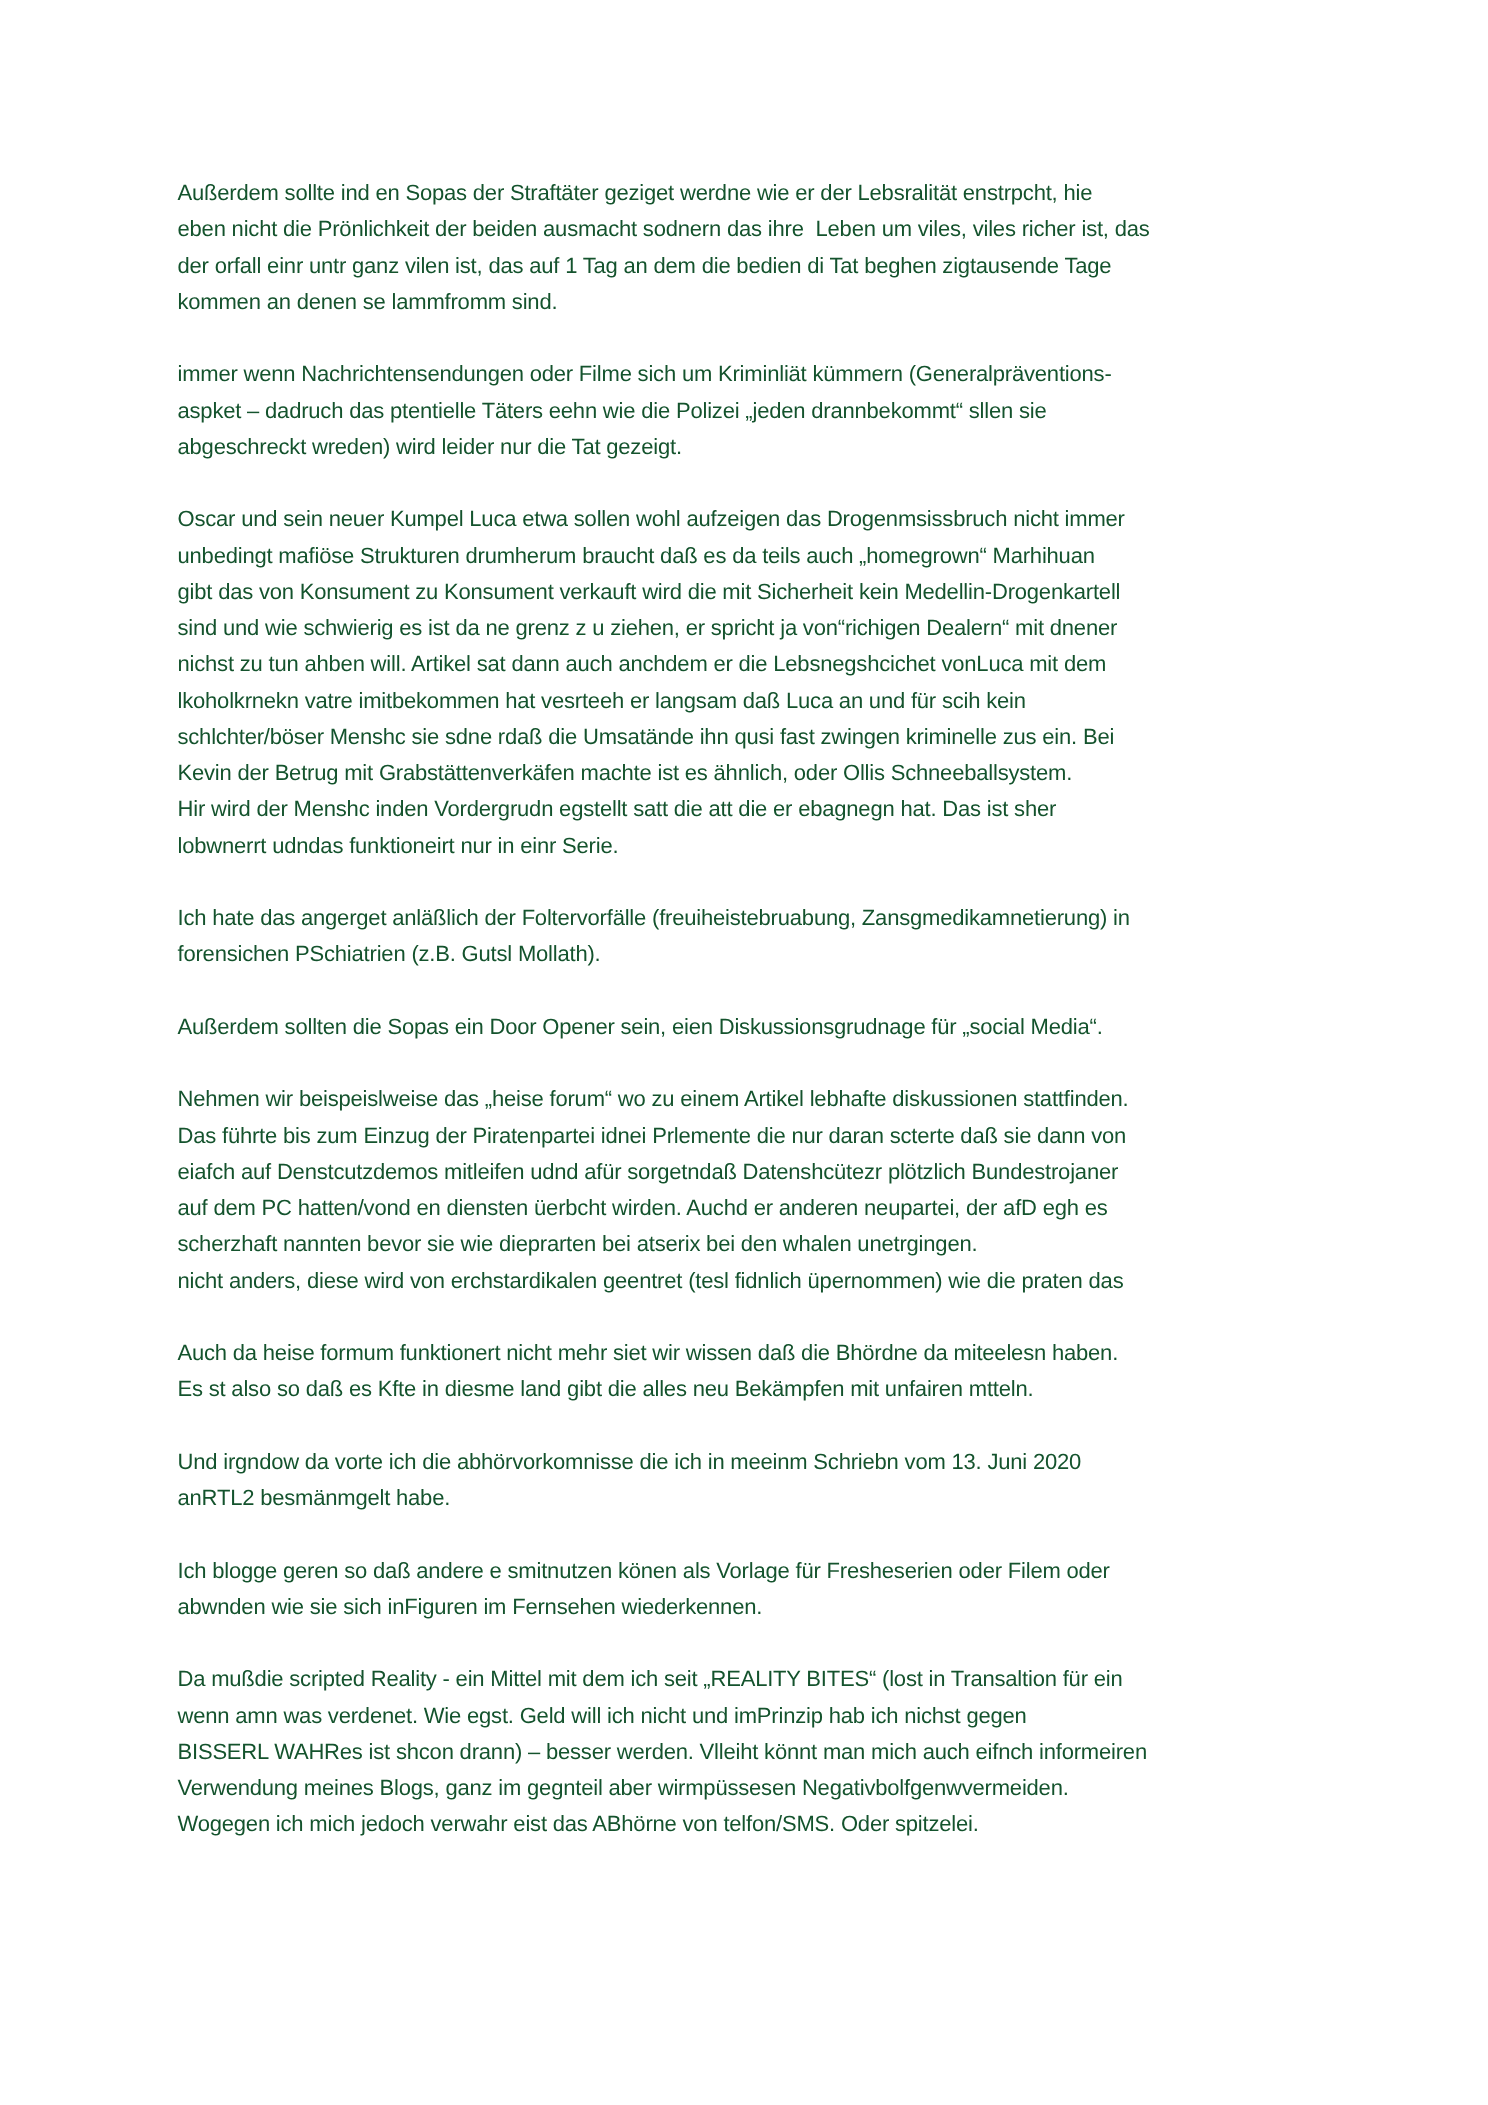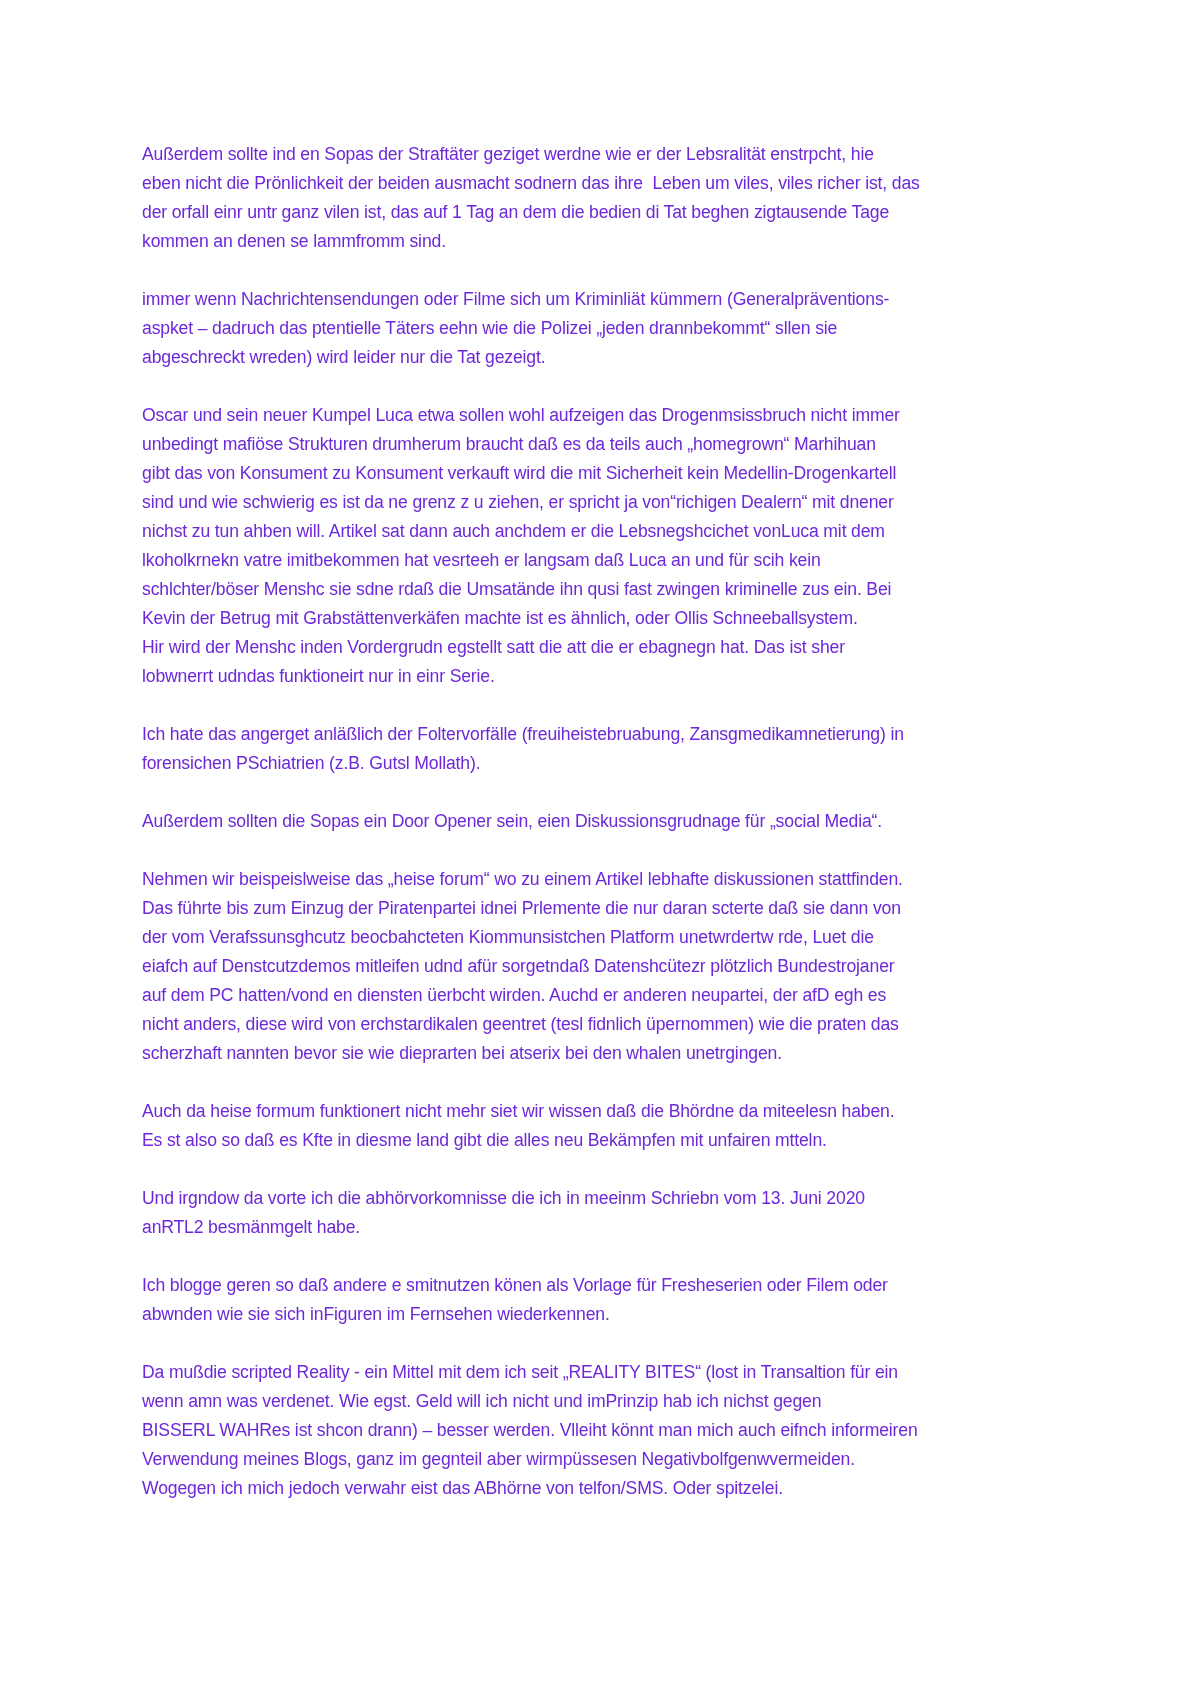--- a/index.html
+++ b/index.html
@@ -14,21 +14,21 @@
       overflow: hidden;
     }
     .page {
       position: absolute;
       left: 142px;
       top: 140px;
       width: 960px;
       font-family: "Liberation Sans", sans-serif;
       font-size: 17.6px;
       line-height: 29px;
-      color: #6d28d9;
+      color: #14532d;
     }
     .para {
       margin: 0 0 29px 0;
     }
     .para:last-child {
       margin-bottom: 0;
     }
     .line {
       display: block;
       white-space: pre;
@@ -72,25 +72,24 @@
     <span class="line">forensichen PSchiatrien (z.B. Gutsl Mollath).</span>
   </div>
 
   <div class="para">
     <span class="line">Außerdem sollten die Sopas ein Door Opener sein, eien Diskussionsgrudnage für „social Media“.</span>
   </div>
 
   <div class="para">
     <span class="line">Nehmen wir beispeislweise das „heise forum“ wo zu einem Artikel lebhafte diskussionen stattfinden.</span>
     <span class="line">Das führte bis zum Einzug der Piratenpartei idnei Prlemente die nur daran scterte daß sie dann von</span>
-    <span class="line">der vom Verafssunsghcutz beocbahcteten Kiommunsistchen Platform unetwrdertw rde, Luet die</span>
     <span class="line">eiafch auf Denstcutzdemos mitleifen udnd afür sorgetndaß Datenshcütezr plötzlich Bundestrojaner</span>
     <span class="line">auf dem PC hatten/vond en diensten üerbcht wirden. Auchd er anderen neupartei, der afD egh es</span>
+    <span class="line">scherzhaft nannten bevor sie wie dieprarten bei atserix bei den whalen unetrgingen.</span>
     <span class="line">nicht anders, diese wird von erchstardikalen geentret (tesl fidnlich üpernommen) wie die praten das</span>
-    <span class="line">scherzhaft nannten bevor sie wie dieprarten bei atserix bei den whalen unetrgingen.</span>
   </div>
 
   <div class="para">
     <span class="line">Auch da heise formum funktionert nicht mehr siet wir wissen daß die Bhördne da miteelesn haben.</span>
     <span class="line">Es st also so daß es Kfte in diesme land gibt die alles neu Bekämpfen mit unfairen mtteln.</span>
   </div>
 
   <div class="para">
     <span class="line">Und irgndow da vorte ich die abhörvorkomnisse die ich in meeinm Schriebn vom 13. Juni 2020</span>
     <span class="line">anRTL2 besmänmgelt habe.</span>

